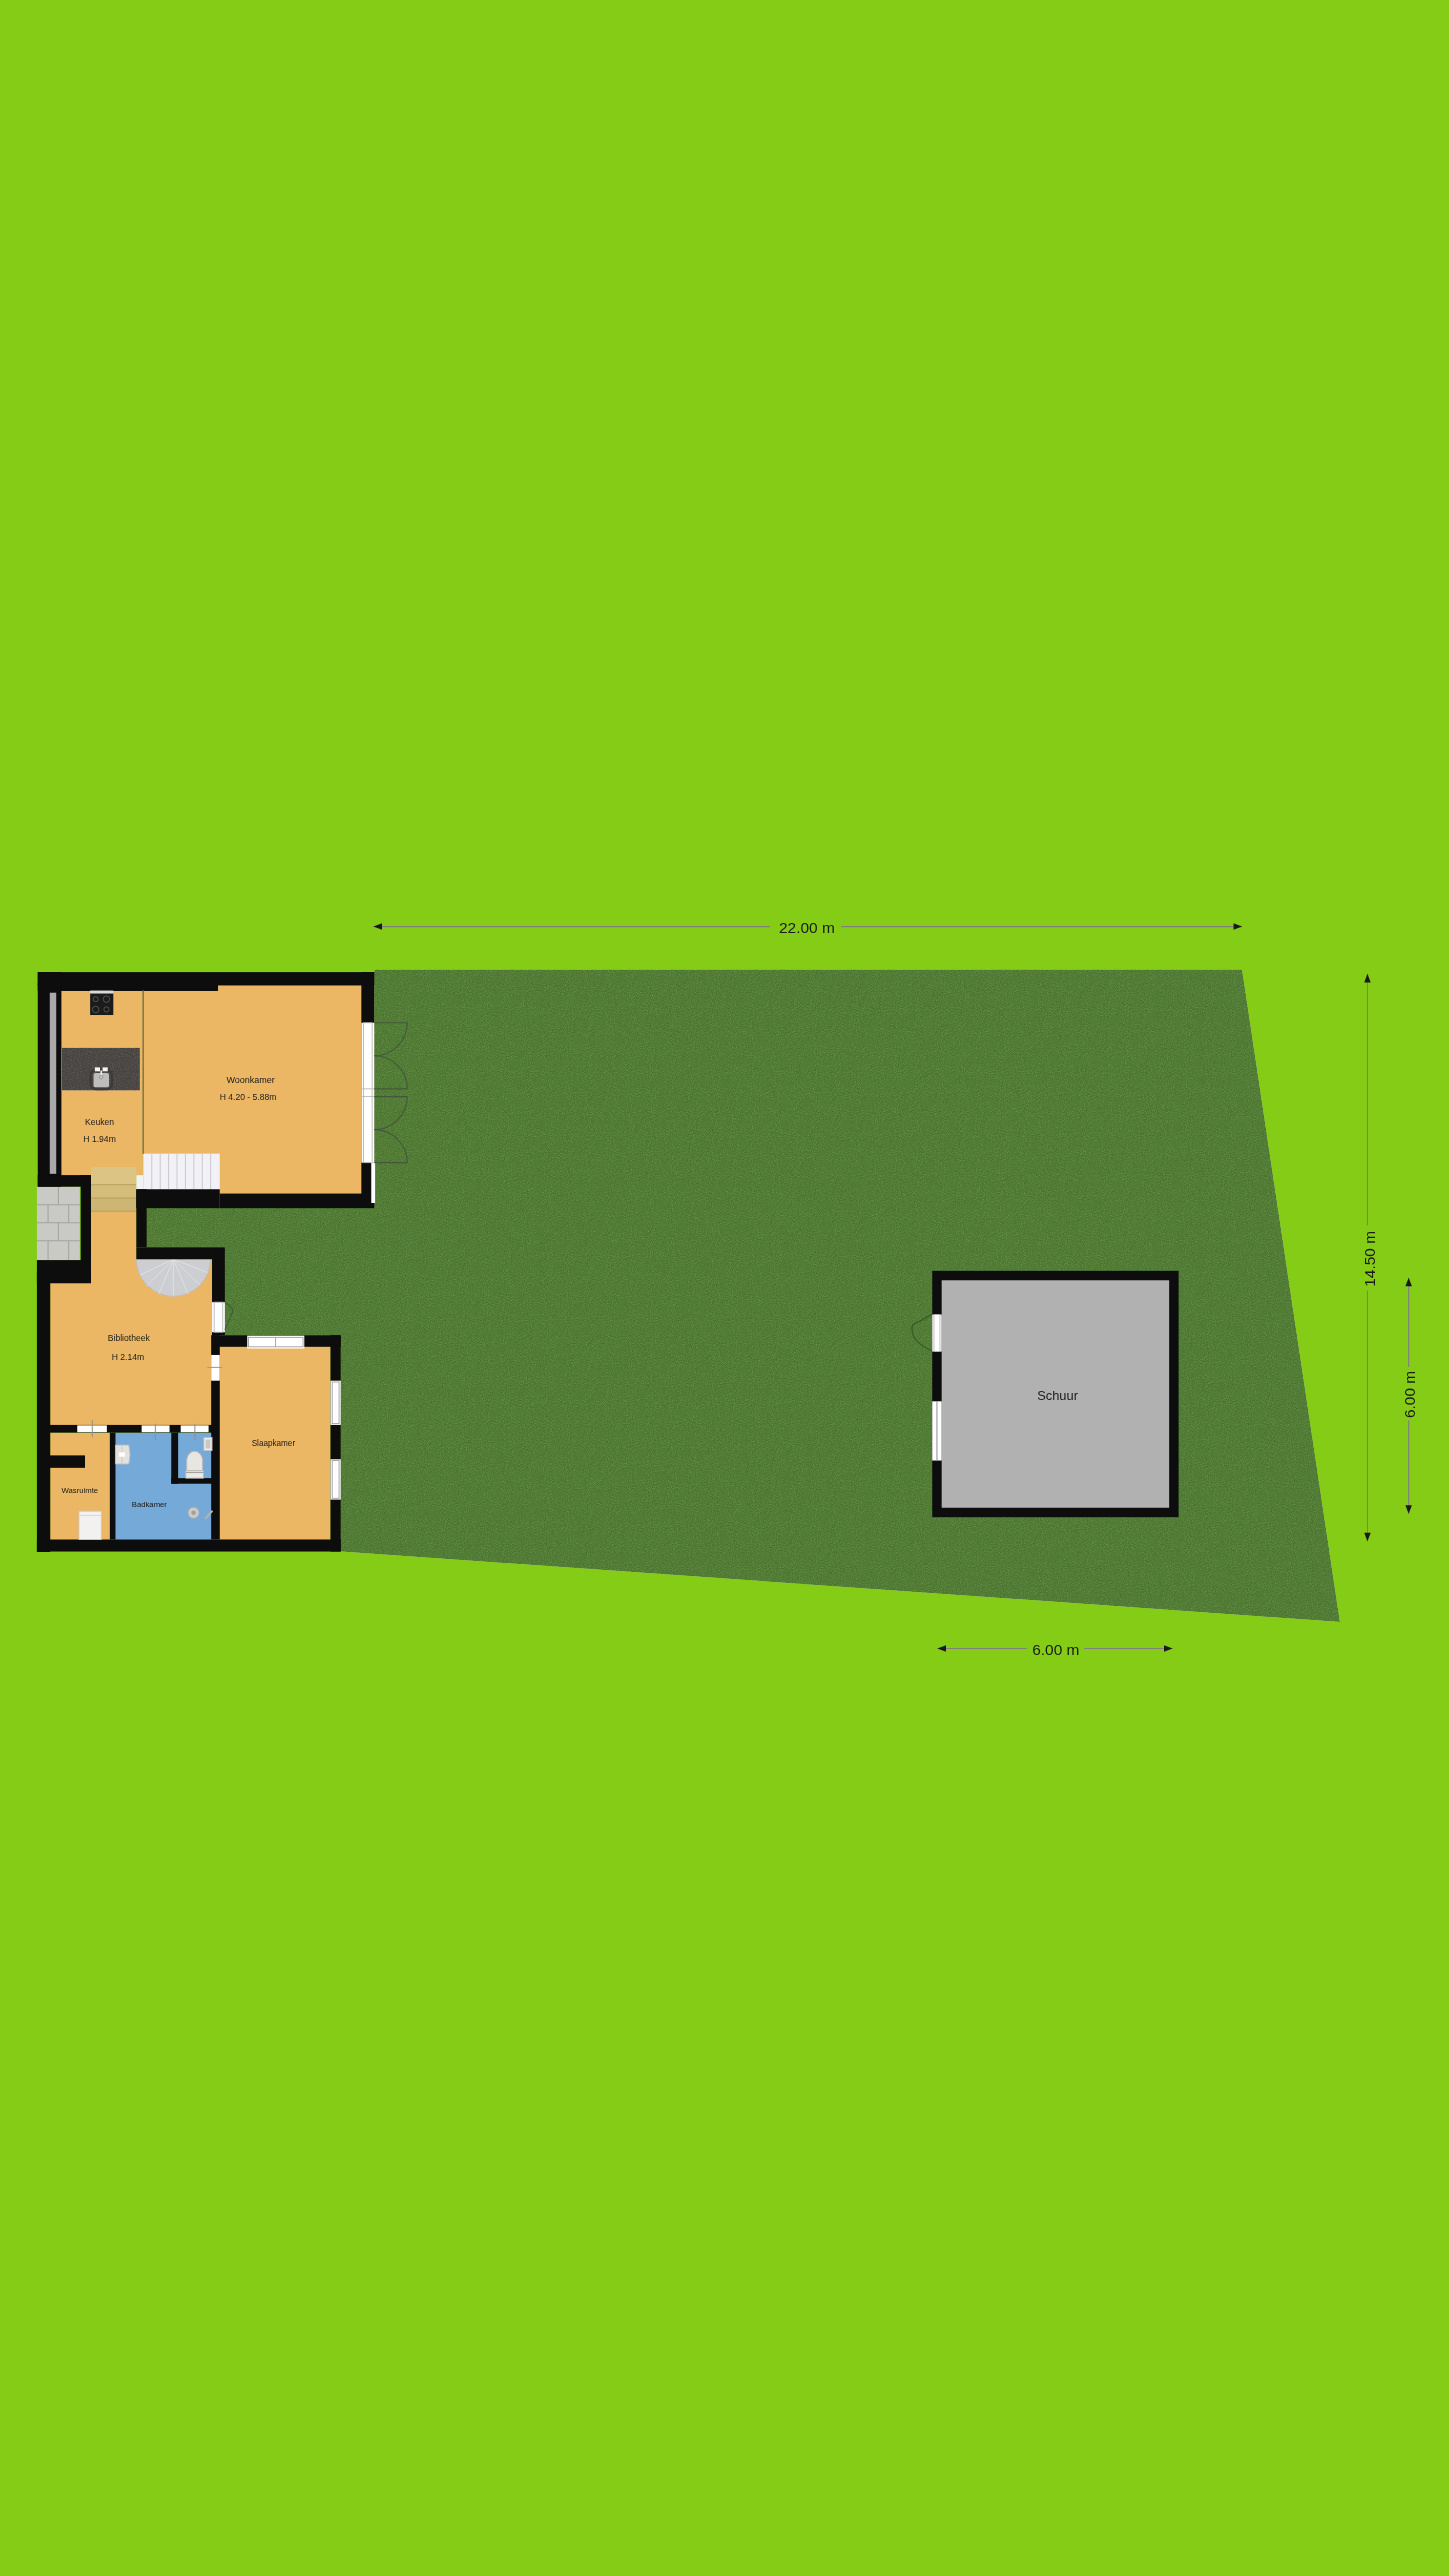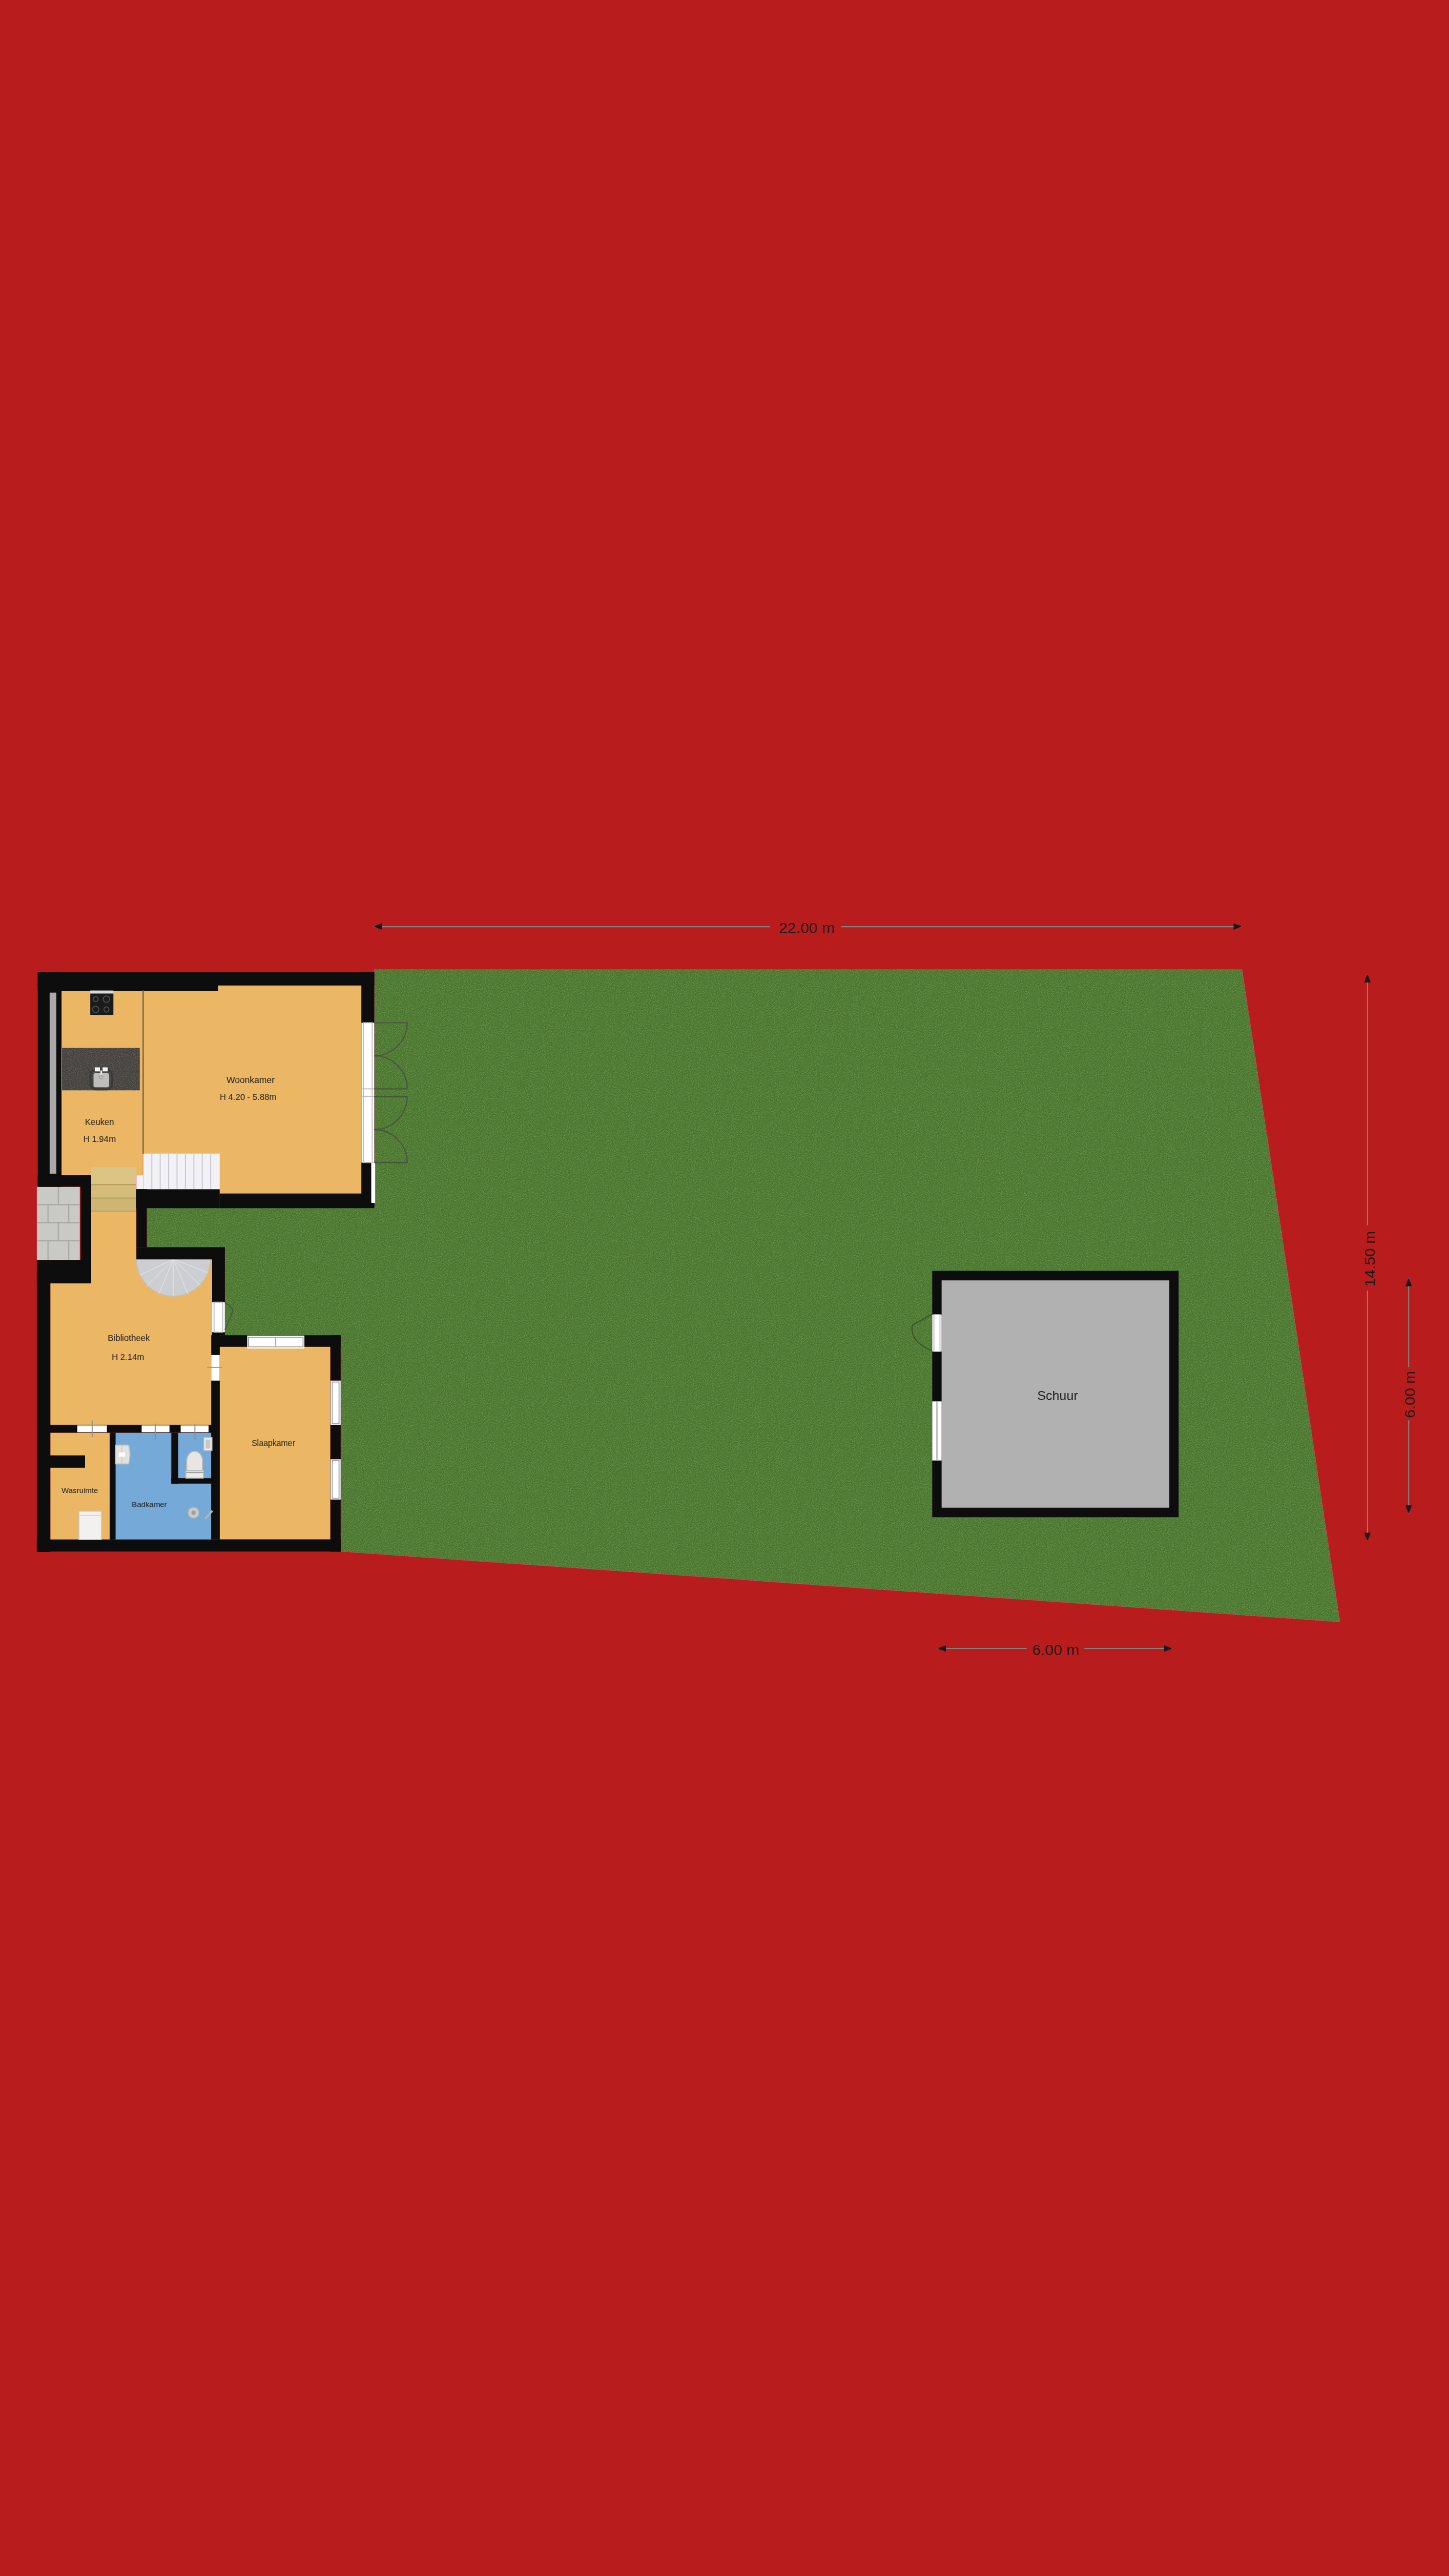--- a/index.html
+++ b/index.html
@@ -1,16 +1,16 @@
 <!DOCTYPE html>
 <html style="font-size:13.7px"><head>
 <meta charset="utf-8">
 <style>
   html,body{margin:0;padding:0;background:#ffffff;}
-  .page{width:1449px;height:2576px;position:relative;background:#b91c1c;overflow:hidden;
+  .page{width:1449px;height:2576px;position:relative;background:#84cc16;overflow:hidden;
         font-family:"Liberation Sans", sans-serif;}
   svg{position:absolute;left:0;top:0;}
   text{font-family:"Liberation Sans", sans-serif;fill:#1a1a1a;}
 </style>
 </head>
 <body>
 <div class="page">
 <svg width="1449" height="2576" viewBox="0 0 1688 3000">
 <defs>
   <filter id="grass" x="0" y="0" width="100%" height="100%">

